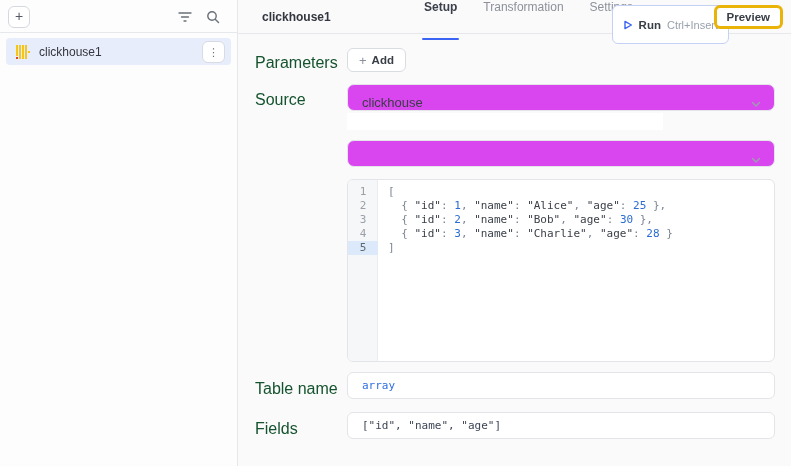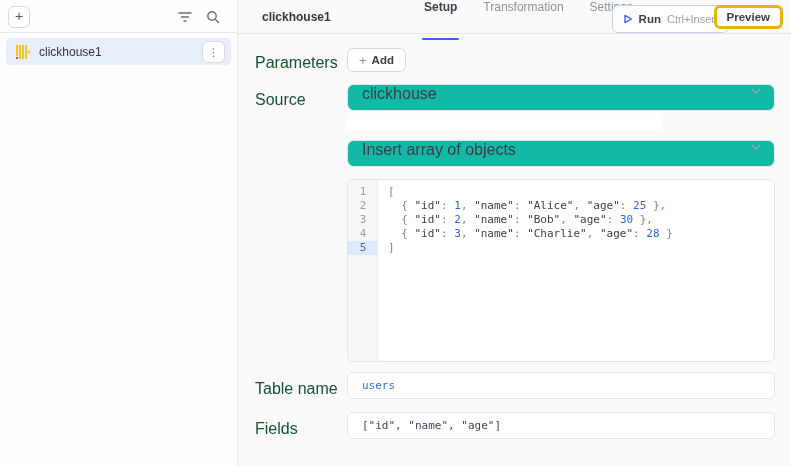--- a/index.html
+++ b/index.html
@@ -30,42 +30,42 @@
   .main { position:absolute; left:238px; top:0; width:553px; height:466px; background:#fafafb; }
   .main-header { position:absolute; left:0; top:0; right:0; height:34px;
                  border-bottom:1px solid #e7e8ec; background:#fafafb; }
   .main-title { position:absolute; left:24px; top:10px; font-size:12px; font-weight:700; color:#33363e; }
   .tabs { position:absolute; left:186px; top:0; height:34px; display:flex; gap:26px; }
   .tab { position:relative; height:40px; display:flex; align-items:flex-start;
          font-size:12px; color:#8c919a; cursor:pointer; }
   .tab.active { color:#3a3f4a; font-weight:700; }
   .tab.active::after { content:""; position:absolute; left:-2px; right:-2px; bottom:0;
                        height:2px; background:#3c64f4; border-radius:1px; }
-  .btn-run { position:absolute; right:62px; top:5px; height:28px; padding:0 10px;
+  .btn-run { position:absolute; right:62px; top:5px; height:39px; padding:0 10px;
              background:#fff; border:1px solid #c5d0f5; border-radius:6px;
              display:flex; align-items:center; gap:6px; cursor:pointer; }
   .btn-run .run-word { font-size:11.5px; font-weight:700; color:#383d46; }
   .btn-run .run-kbd { font-size:11px; color:#9aa1ad; }
   .btn-preview { position:absolute; right:8px; top:5px; height:24px; padding:0 10px;
                  background:#fff; border:3px solid #eab308; border-radius:6px;
                  display:flex; align-items:center; font-size:11.5px; font-weight:700;
                  color:#383d46; cursor:pointer; }
 
   
   .field-label { position:absolute; left:17px; font-size:16px; color:#14532d; }
   .btn-add { position:absolute; left:109px; top:48px; height:24px; padding:0 11px;
              background:#fff; border:1px solid #d9dce1; border-radius:6px;
              display:flex; align-items:center; gap:5px; cursor:pointer; }
   .btn-add .plus { color:#8a9099; font-size:13px; }
   .btn-add .add-word { font-size:11.5px; font-weight:700; color:#383d46; }
 
   .select-box { position:absolute; left:109px; width:428px; height:27px;
-                background:#14b8a6; border:1px solid #e3e5e9; border-radius:7px;
-                display:flex; align-items:flex-start; padding:0 12px 0 14px;
-                font-size:16px; color:#383d46; cursor:pointer; }
+                background:#d946ef; border:1px solid #e3e5e9; border-radius:7px;
+                display:flex; align-items:flex-end; padding:0 12px 0 14px;
+                font-size:13px; color:#383d46; cursor:pointer; }
   .select-box .chev { margin-left:auto; }
 
   .ghost-band { position:absolute; left:109px; top:113px; width:316px; height:17px; background:#fff; }
 
   .code-editor { position:absolute; left:109px; top:179px; width:428px; height:183px;
                  background:#fff; border:1px solid #e3e5e9; border-radius:6px; overflow:hidden; }
   .gutter-bg { position:absolute; left:0; top:0; bottom:0; width:30px;
                background:#f6f7f8; border-right:1px solid #ececf0; }
   .code-lines { position:absolute; left:0; top:5px; right:0;
                 font-family:"DejaVu Sans Mono", monospace; font-size:11px; line-height:14px; }
@@ -170,21 +170,20 @@
       <span class="chev">
         <svg width="12" height="12" viewBox="0 0 12 12">
           <polyline points="2.5,4.5 6,8 9.5,4.5" fill="none" stroke="#9aa1ab" stroke-width="1.4" stroke-linecap="round" stroke-linejoin="round"></polyline>
         </svg>
       </span>
     </div>
 
     <div class="ghost-band"></div>
 
     <div class="select-box" style="top:140px;">
-      <span>Insert array of objects</span>
       <span class="chev">
         <svg width="12" height="12" viewBox="0 0 12 12">
           <polyline points="2.5,4.5 6,8 9.5,4.5" fill="none" stroke="#9aa1ab" stroke-width="1.4" stroke-linecap="round" stroke-linejoin="round"></polyline>
         </svg>
       </span>
     </div>
 
     <div class="code-editor">
       <div class="gutter-bg"></div>
       <div class="code-lines">
@@ -206,21 +205,21 @@
           </div>
           <div class="code-line">
             <span class="gutter-num active">5</span>
             <span class="code-content"><span class="tok-p">]</span></span>
           </div>
         </div>
     </div>
 
     <span class="field-label" style="top:380px;">Table name</span>
     <div class="text-input blue" style="top:372px;">
-      <span>users</span>
+      <span>array</span>
     </div>
 
     <span class="field-label" style="top:420px;">Fields</span>
     <div class="text-input navy" style="top:412px;">
       <span>["id", "name", "age"]</span>
     </div>
   </div>
 </div>
 
 </body></html>

